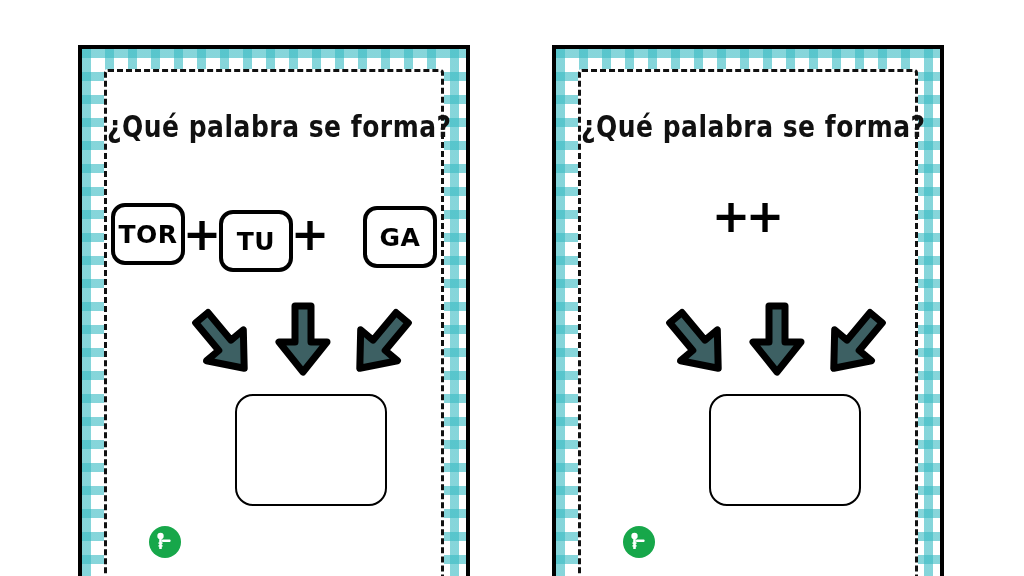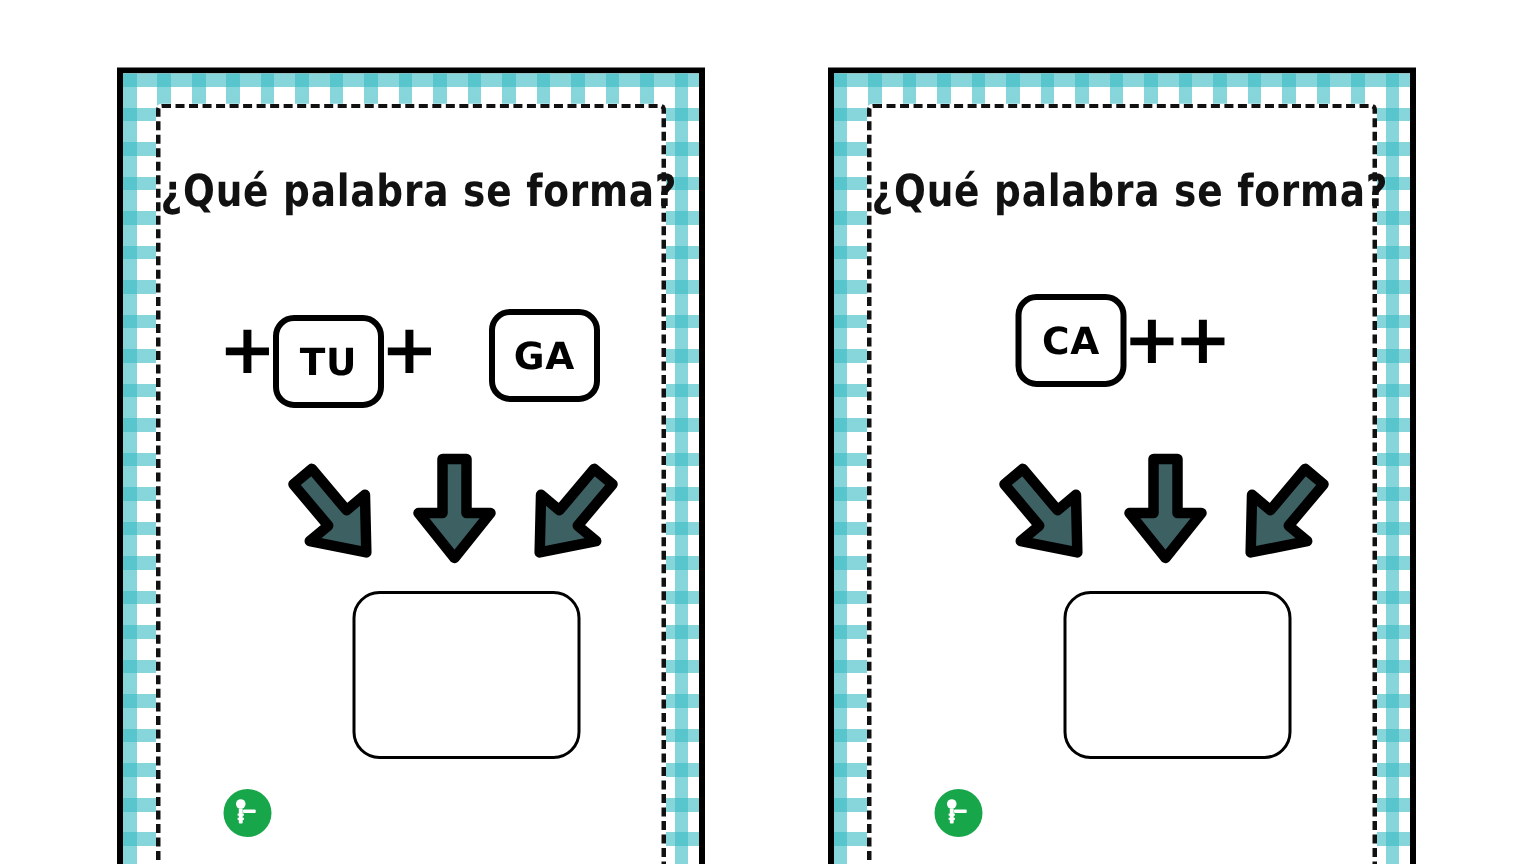--- a/index.html
+++ b/index.html
@@ -183,20 +183,25 @@
 <div id="stage">
 
   <div class="card" id="card-1">
     <div class="gingham"></div>
 
     <div class="field">
 
       <div class="title">¿Qué palabra se forma?</div>
 
       <div class="syllable-row">
+        <div class="syl-slot">
+          <div class="syl-box">
+            <span class="syl-text">TOR</span>
+          </div>
+        </div>
         <div class="plus">+</div>
         <div class="syl-slot mid">
           <div class="syl-box">
             <span class="syl-text">TU</span>
           </div>
         </div>
         <div class="plus">+</div>
         <div class="syl-slot right">
           <div class="syl-box">
             <span class="syl-text">GA</span>
@@ -238,25 +243,20 @@
   </div>
 
   <div class="card" id="card-2">
     <div class="gingham"></div>
 
     <div class="field">
 
       <div class="title">¿Qué palabra se forma?</div>
 
       <div class="syllable-row">
-        <div class="syl-slot">
-          <div class="syl-box">
-            <span class="syl-text">CA</span>
-          </div>
-        </div>
         <div class="plus">+</div>
         <div class="plus">+</div>
       </div>
 
       <div class="arrows">
         <div class="arrow arrow-left">
           <svg viewBox="0 0 56 74" xmlns="http://www.w3.org/2000/svg">
             <path d="M20 4 H36 V40 H52 L28 70 L4 40 H20 Z" fill="#3d6063" stroke="#000000" stroke-width="7" stroke-linejoin="round"></path>
           </svg>
         </div>

